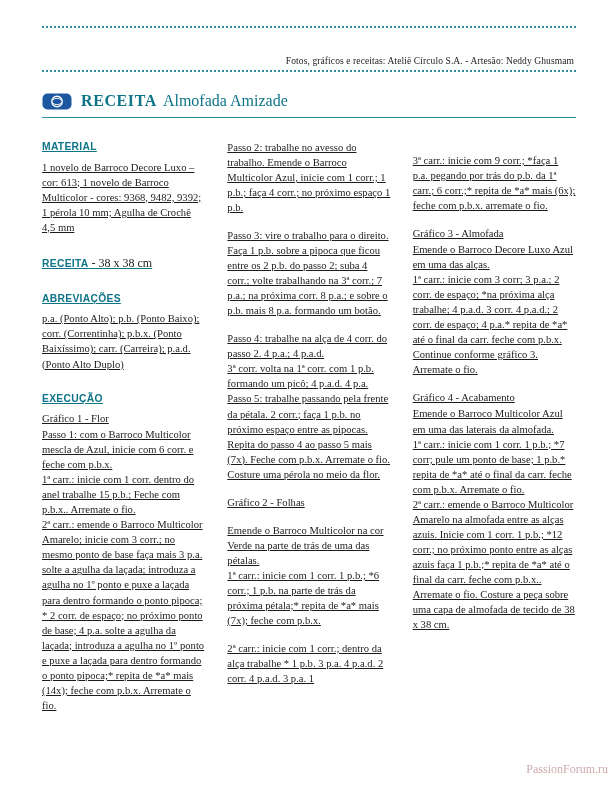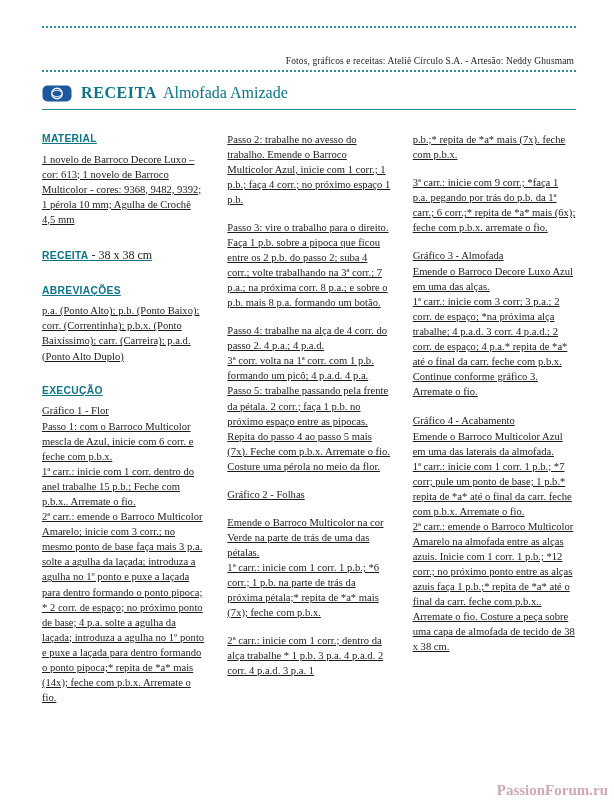--- a/index.html
+++ b/index.html
@@ -23,21 +23,21 @@
     font-size:9.5px;
     color:#222222;
     padding:3px 2px 4px 0;
     letter-spacing:.1px;
     margin-top:25px;
   }
   .recipe-header {
     display:flex;
     align-items:center;
     gap:9px;
-    margin-top:12px;
+    margin-top:20px;
     padding-bottom:7px;
     border-bottom:1px solid #2f8ea0;
   }
   .logo-badge { width:30px; height:17px; flex:0 0 auto; display:block; }
   .recipe-title { font-size:16px; color:#0e7488; white-space:nowrap; }
   .recipe-title .label { font-weight:bold; letter-spacing:.6px; margin-right:6px; }
   .columns {
     display:flex;
     gap:22px;
     margin-top:22px;
@@ -62,25 +62,24 @@
   .block.hmix .h-rest {
     font-family:"Liberation Serif", serif;
     font-weight:normal;
     color:#1c1c1c;
     letter-spacing:0;
     font-size:12px;
   }
   .block.sub { margin-bottom:1px; }
   .watermark {
     position:absolute;
-    right:6px; bottom:1px;
-    font-size:15px;
+    right:6px; bottom:23px;
+    font-size:12px;
     color:#cfa9ad;
     font-family:"Liberation Serif", serif;
-    font-weight:bold;
   }
 </style>
 </head>
 <body>
 
 <div class="page">
   <div class="inner">
 
     <div class="dotted-rule"></div>
     <div class="credit-line">Fotos, gráficos e receitas: Ateliê Círculo S.A.  -  Artesão: Neddy Ghusmam</div>
@@ -115,21 +114,20 @@
           <div class="block p gap">Passo 3:  vire o trabalho para o direito. Faça 1 p.b. sobre a pipoca que ficou entre os 2 p.b. do passo 2; suba 4 corr.; volte trabalhando na 3ª corr.; 7 p.a.; na próxima corr. 8 p.a.; e sobre o p.b. mais 8 p.a. formando um botão.</div>
           <div class="block p gap">Passo 4: trabalhe na alça de 4 corr. do passo 2.  4 p.a.; 4 p.a.d.</div>
           <div class="block p">3ª corr. volta na 1ª corr. com 1 p.b. formando um picô; 4 p.a.d. 4 p.a.</div>
           <div class="block p">Passo 5: trabalhe passando pela frente da pétala. 2 corr.; faça 1 p.b. no próximo espaço entre as pipocas. Repita do passo 4 ao passo 5 mais (7x). Feche com p.b.x. Arremate o fio. Costure uma pérola no meio da flor.</div>
           <div class="block sub gap">Gráfico 2 - Folhas</div>
           <div class="block p gap">Emende o Barroco Multicolor na cor Verde na parte de trás de uma das pétalas.</div>
           <div class="block p">1ª carr.: inicie com 1 corr. 1 p.b.; *6 corr.; 1 p.b. na parte de trás da próxima pétala;* repita de *a* mais (7x); feche com p.b.x.</div>
           <div class="block p gap">2ª carr.: inicie com 1 corr.; dentro da alça trabalhe * 1 p.b. 3 p.a. 4 p.a.d. 2 corr. 4 p.a.d. 3 p.a. 1</div>
         </div>
       <div class="col">
-          <div class="block p">p.b.;* repita de *a* mais (7x). feche com p.b.x.</div>
           <div class="block p gap">3ª carr.: inicie com 9 corr.; *faça 1 p.a. pegando por trás do p.b. da 1ª carr.; 6 corr.;* repita de *a* mais (6x); feche com p.b.x. arremate o fio.</div>
           <div class="block sub gap">Gráfico 3 - Almofada</div>
           <div class="block p">Emende o Barroco Decore Luxo Azul em uma das alças.</div>
           <div class="block p">1ª carr.: inicie com 3 corr; 3 p.a.; 2 corr. de espaço; *na próxima alça trabalhe; 4 p.a.d. 3 corr. 4 p.a.d.; 2 corr. de espaço; 4 p.a.* repita de *a* até o final da carr. feche com p.b.x. Continue conforme gráfico 3. Arremate o fio.</div>
           <div class="block sub gap">Gráfico 4 - Acabamento</div>
           <div class="block p">Emende o Barroco Multicolor Azul em uma das laterais da almofada.</div>
           <div class="block p">1ª carr.: inicie com 1 corr. 1 p.b.; *7 corr; pule um ponto de base; 1 p.b.* repita de *a* até o final da carr. feche com p.b.x. Arremate o fio.</div>
           <div class="block p">2ª carr.: emende o Barroco Multicolor Amarelo na almofada entre as alças azuis. Inicie com 1 corr. 1 p.b.; *12 corr.; no próximo ponto entre as alças azuis faça 1 p.b.;* repita de *a* até o final da carr. feche com p.b.x.. Arremate o fio. Costure a peça sobre uma capa de almofada de tecido de 38 x 38 cm.</div>
         </div>
     </div>

